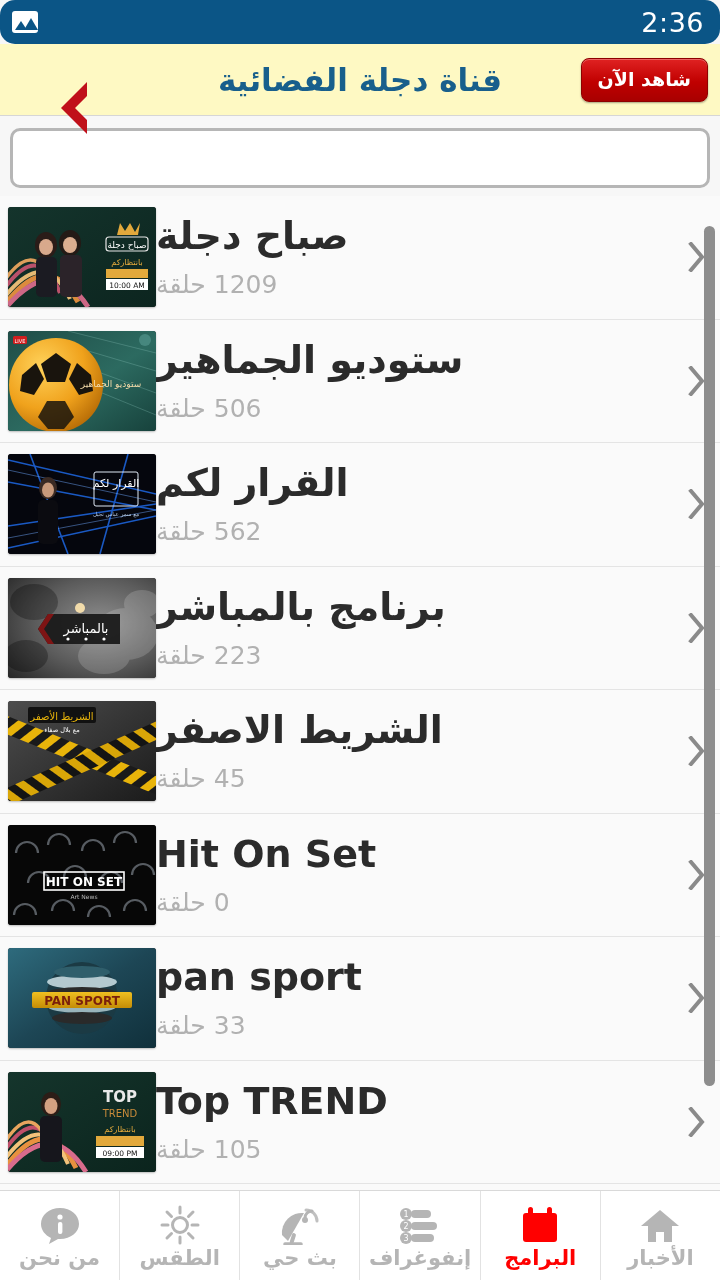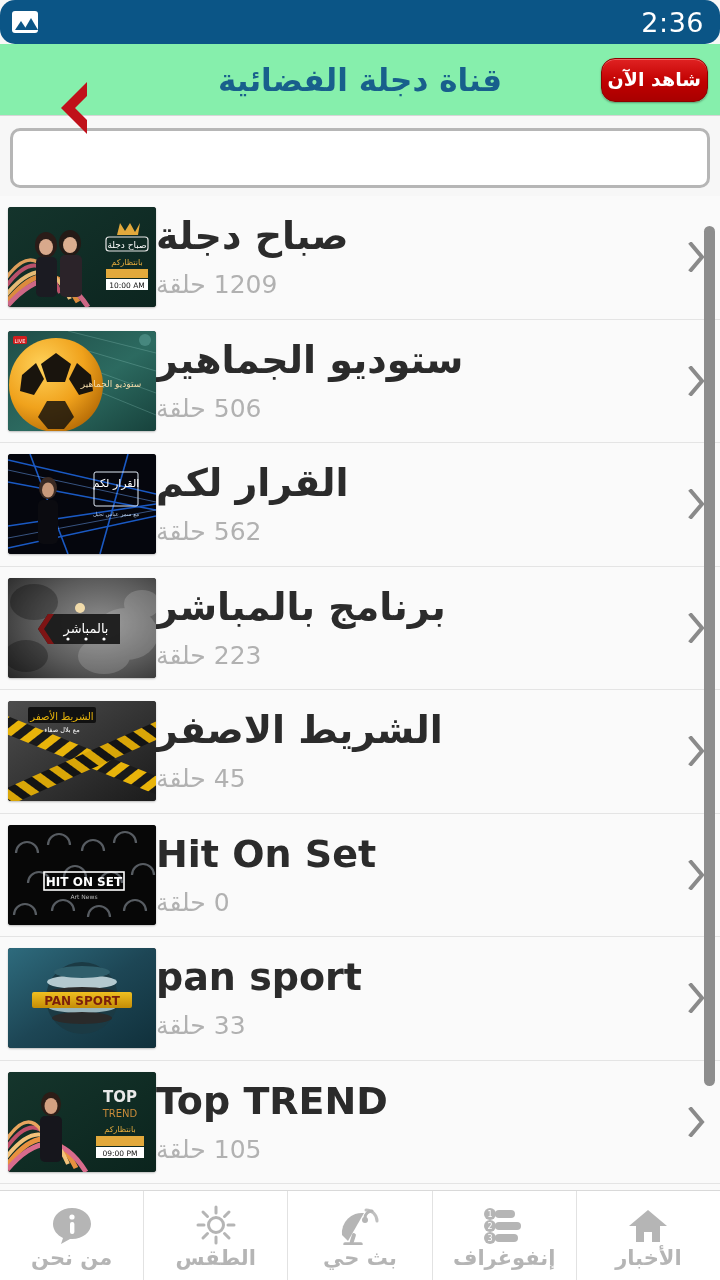--- a/index.html
+++ b/index.html
@@ -37,21 +37,21 @@
     content:"";position:absolute;left:12px;bottom:3px;
     border-left:7px solid transparent;border-right:7px solid transparent;
     border-bottom:12px solid #0b5586;
   }
   .status-time{font-size:27px;font-weight:400;letter-spacing:.5px;
     font-family:"DejaVu Sans","Liberation Sans",sans-serif;}
 
   
   .header{
     height:72px; flex:0 0 72px;
-    background:#86efac;
+    background:#fef9c3;
     border-bottom:1px solid #d6d6d6;
     display:flex; align-items:center;
     padding:0 12px;
     position:relative;
   }
   .back-btn{
     width:70px;height:60px;display:flex;align-items:center;justify-content:center;
     cursor:pointer;
   }
   .chev-left{
@@ -65,22 +65,22 @@
     font-family:"DejaVu Sans","Liberation Sans",sans-serif;
     font-size:31px; font-weight:700; color:#185f8c;
     letter-spacing:1px;
     direction:rtl;
   }
   .watch-now{
     margin-left:auto;
     background:linear-gradient(180deg,#e02222 0%,#c00000 55%,#a80000 100%);
     color:#ffffff;
     border:1px solid #8e0000;
-    border-radius:14px;
-    padding:9px 6px 11px;
+    border-radius:8px;
+    padding:9px 16px 11px;
     font-size:19px;font-weight:700;
     direction:rtl;
     box-shadow:0 1px 2px rgba(0,0,0,.35), inset 0 1px 0 rgba(255,255,255,.3);
     cursor:pointer;
     z-index:2;
   }
 
   
   .search-wrap{
     flex:0 0 auto;
@@ -530,20 +530,30 @@
 
   <div class="bottomnav" id="bottom-nav">
       <div class="navitem">
     <span class="ico">
           <svg width="42" height="38" viewBox="0 0 42 38">
             <path d="M21 3 L40 19 H33 V35 H25 V25 H17 V35 H9 V19 H2 Z" fill="#b5b5b5"></path>
           </svg>
         </span>
     <span class="lbl">الأخبار</span>
       </div>
+      <div class="navitem active">
+    <span class="ico">
+          <svg width="40" height="40" viewBox="0 0 40 40">
+            <rect x="8" y="2" width="5" height="10" rx="2.5" fill="#ff0000"></rect>
+            <rect x="27" y="2" width="5" height="10" rx="2.5" fill="#ff0000"></rect>
+            <rect x="3" y="8" width="34" height="29" rx="3" fill="#ff0000"></rect>
+          </svg>
+        </span>
+    <span class="lbl">البرامج</span>
+      </div>
       <div class="navitem">
     <span class="ico">
           <svg width="42" height="38" viewBox="0 0 42 38">
             <circle cx="7" cy="7" r="6" fill="#b5b5b5"></circle>
             <rect x="12" y="3" width="20" height="8" rx="4" fill="#b5b5b5"></rect>
             <circle cx="7" cy="19" r="6" fill="#b5b5b5"></circle>
             <rect x="12" y="15" width="26" height="8" rx="4" fill="#b5b5b5"></rect>
             <circle cx="7" cy="31" r="6" fill="#b5b5b5"></circle>
             <rect x="12" y="27" width="23" height="8" rx="4" fill="#b5b5b5"></rect>
             <text x="7" y="10" font-size="8" fill="#fff" text-anchor="middle" font-family="DejaVu Sans">1</text>

